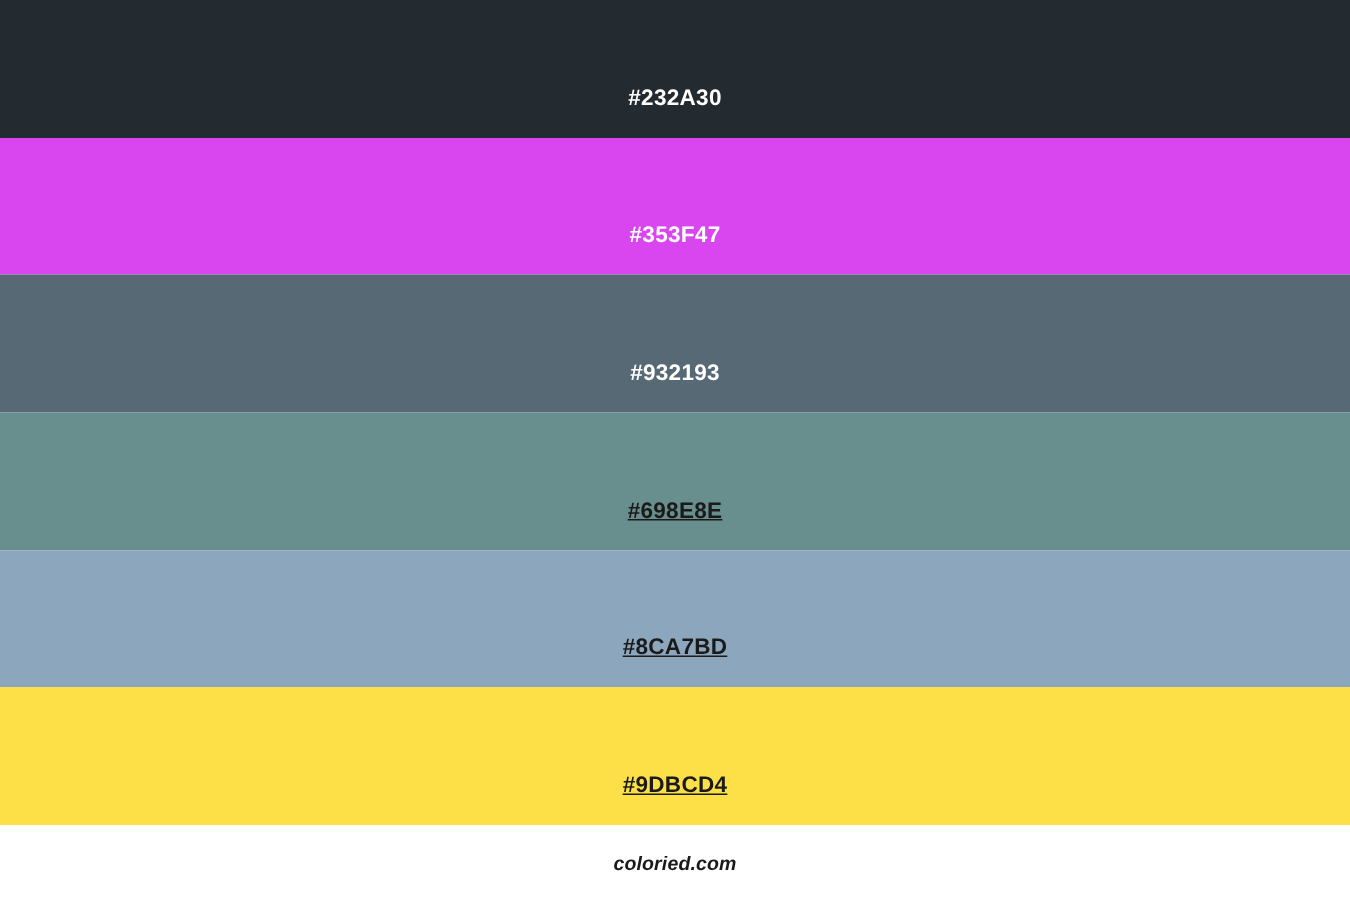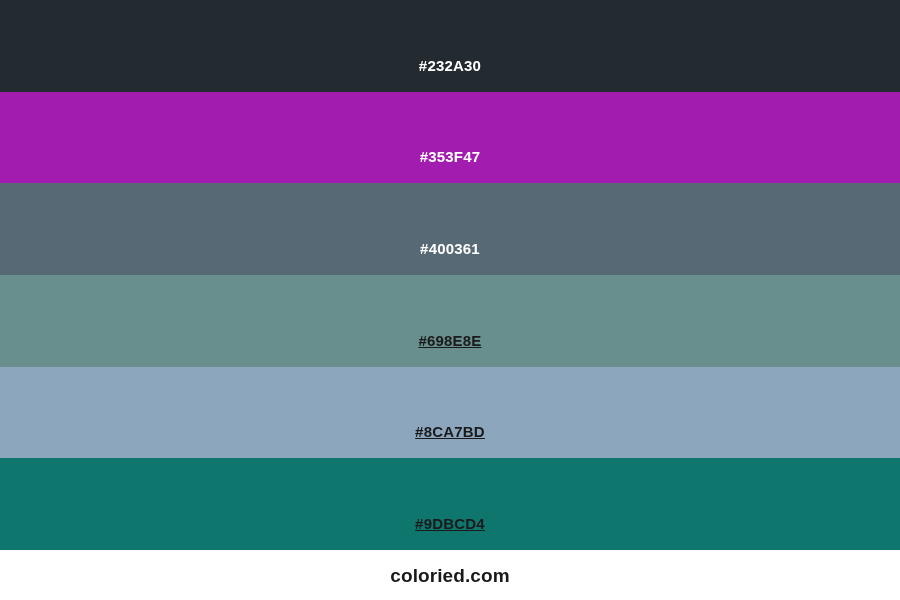--- a/index.html
+++ b/index.html
@@ -54,57 +54,58 @@
   #footer-bar {
     width: 900px;
     height: 50px;
     background: #ffffff;
     display: flex;
     align-items: center;
     justify-content: center;
   }
   #footer-brand {
     font-family: "Liberation Sans", sans-serif;
-    font-size: 19px;
+    font-size: 13px;
     font-weight: 700;
     color: #1a1a1a;
     letter-spacing: 0.1px;
     line-height: 1;
+    font-style: italic;
   }
 </style>
 </head>
 <body style="background: rgb(255, 255, 255);">
 
 <div id="palette-page">
 
   <div id="swatch-strip">
 
     <div class="swatch" style="background-color: rgb(35, 42, 48);">
       <span class="swatch-label label-light" style="color: rgb(255, 255, 255);">#232A30</span>
     </div>
 
-    <div class="swatch" style="background-color: #a21caf;">
+    <div class="swatch" style="background-color: #d946ef;">
       <span class="swatch-label label-light" style="color: rgb(255, 255, 255);">#353F47</span>
     </div>
 
 
     <div class="swatch" style="background-color: rgb(88, 105, 118);">
-      <span class="swatch-label label-light" style="color: rgb(255, 255, 255);">#400361</span>
+      <span class="swatch-label label-light" style="color: rgb(255, 255, 255);">#932193</span>
     </div>
 
     <div class="swatch" style="background-color: rgb(105, 142, 142);">
       <span class="swatch-label label-dark" style="color: rgb(26, 26, 26);">#698E8E</span>
     </div>
 
 
     <div class="swatch" style="background-color: rgb(140, 167, 189);">
       <span class="swatch-label label-dark" style="color: rgb(26, 26, 26);">#8CA7BD</span>
     </div>
 
-    <div class="swatch" style="background-color: #0f766e;">
+    <div class="swatch" style="background-color: #fde047;">
       <span class="swatch-label label-dark" style="color: rgb(26, 26, 26);">#9DBCD4</span>
     </div>
 
   </div>
 
   <div id="footer-bar" style="background: rgb(255, 255, 255);">
     <span id="footer-brand" style="color: rgb(26, 26, 26);">coloried.com</span>
   </div>
 
 </div>

